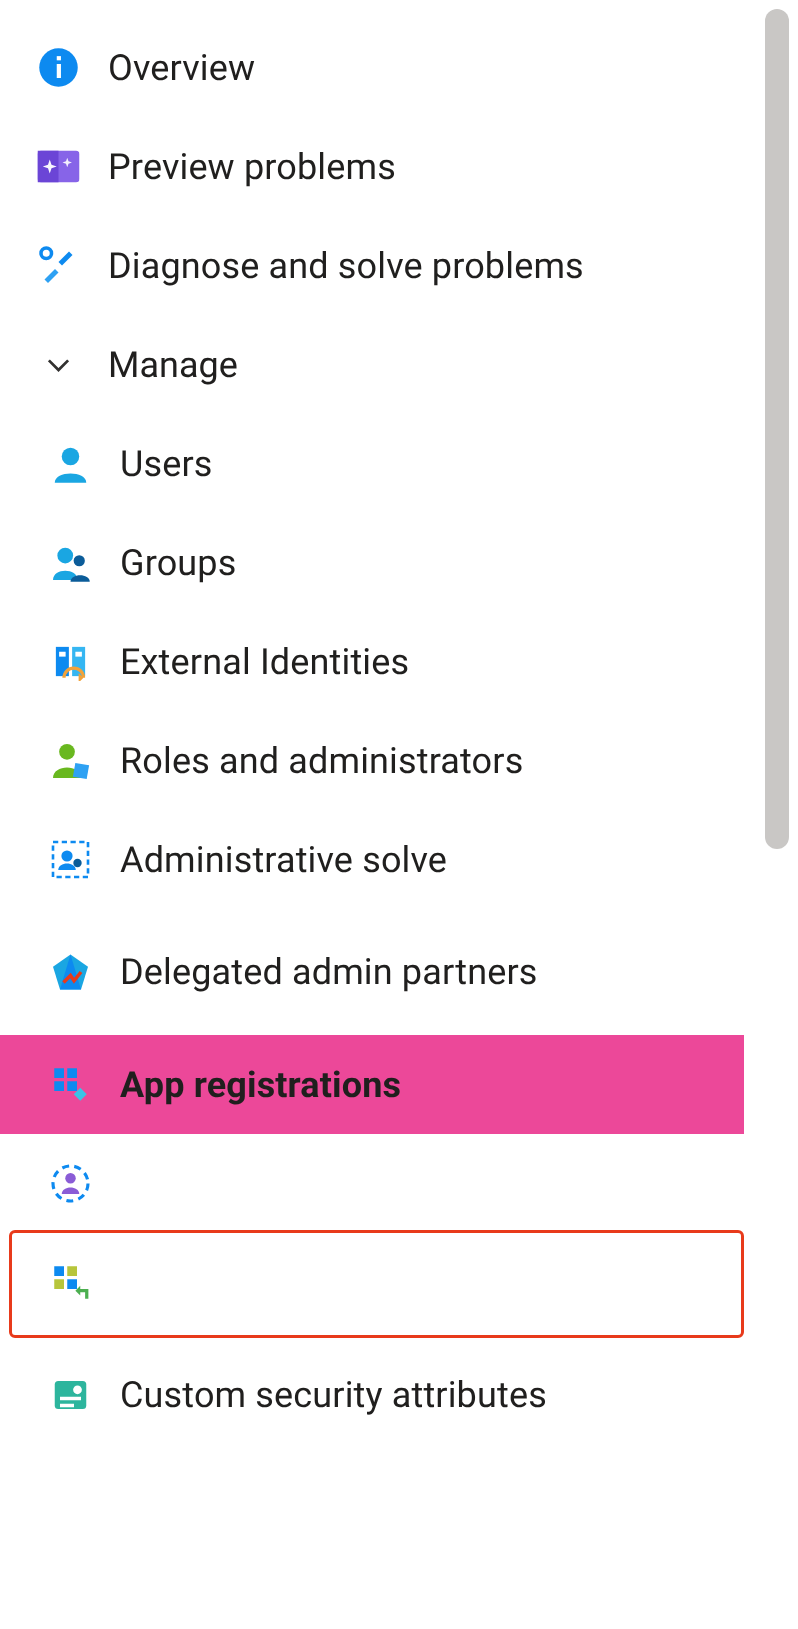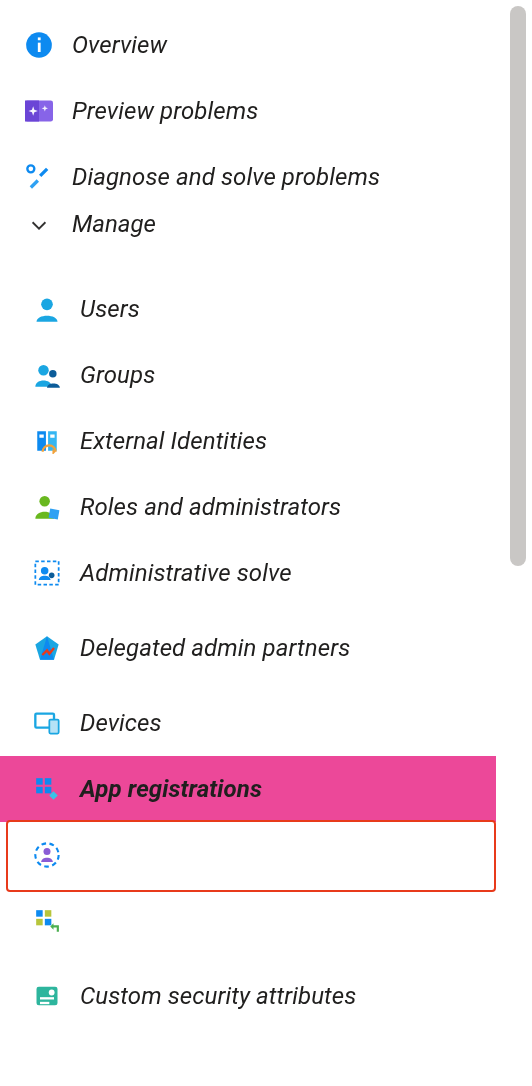--- a/index.html
+++ b/index.html
@@ -9,21 +9,20 @@
     height: 1086px;
     background: #ffffff;
     font-family: "Segoe UI", -apple-system, BlinkMacSystemFont, Roboto, Arial, sans-serif;
     color: #1b1a19;
     overflow: hidden;
   }
   .viewport {
     position: relative;
     width: 532px;
     height: 900px;
-    font-style: italic;
   }
   .sidebar {
     box-sizing: border-box;
     width: 496px;
     padding: 12px 0 20px 0;
   }
   .navitem {
     display: flex;
     align-items: center;
     box-sizing: border-box;
@@ -49,21 +48,21 @@
   .icon {
     width: 30px;
     height: 30px;
     flex: 0 0 30px;
     display: inline-flex;
     align-items: center;
     justify-content: center;
   }
   .section-header {
     display: flex;
-    align-items: flex-start;
+    align-items: center;
     height: 66px;
     padding: 0 12px 0 24px;
     cursor: pointer;
   }
   .section-header .chev {
     width: 30px;
     height: 30px;
     display: inline-flex;
     align-items: center;
     justify-content: center;
@@ -221,29 +220,20 @@
         <svg viewBox="0 0 24 24" width="28" height="28">
           <polygon points="12,2 22,9 18,22 6,22 2,9" fill="#1aa6e2"></polygon>
           <polygon points="12,2 18,22 6,22" fill="#0d8af0"></polygon>
           <polyline points="8,18 12,14 14,17 18,12" fill="none" stroke="#e83a1b" stroke-width="2"></polyline>
         </svg>
       </span>
       <span class="label">Delegated admin partners</span>
     </div>
 
 
-    <div class="navitem indented">
-      <span class="icon">
-        <svg viewBox="0 0 24 24" width="28" height="28">
-          <rect x="2" y="4" width="16" height="12" rx="1" fill="none" stroke="#1aa6e2" stroke-width="2"></rect>
-          <rect x="14" y="9" width="8" height="12" rx="1" fill="#b6e2f6" stroke="#1aa6e2" stroke-width="1.5"></rect>
-        </svg>
-      </span>
-      <span class="label">Devices</span>
-    </div>
 
     <div class="navitem indented selected" id="app-reg-item">
       <span class="icon">
         <svg viewBox="0 0 24 24" width="26" height="26">
           <rect x="2" y="2" width="6" height="6" fill="#0d8af0"></rect>
           <rect x="10" y="2" width="6" height="6" fill="#0d8af0"></rect>
           <rect x="2" y="10" width="6" height="6" fill="#0d8af0"></rect>
           <rect x="10" y="10" width="6" height="6" fill="#0d8af0"></rect>
           <polygon points="18,14 22,18 18,22 14,18" fill="#39c3e6"></polygon>
         </svg>

